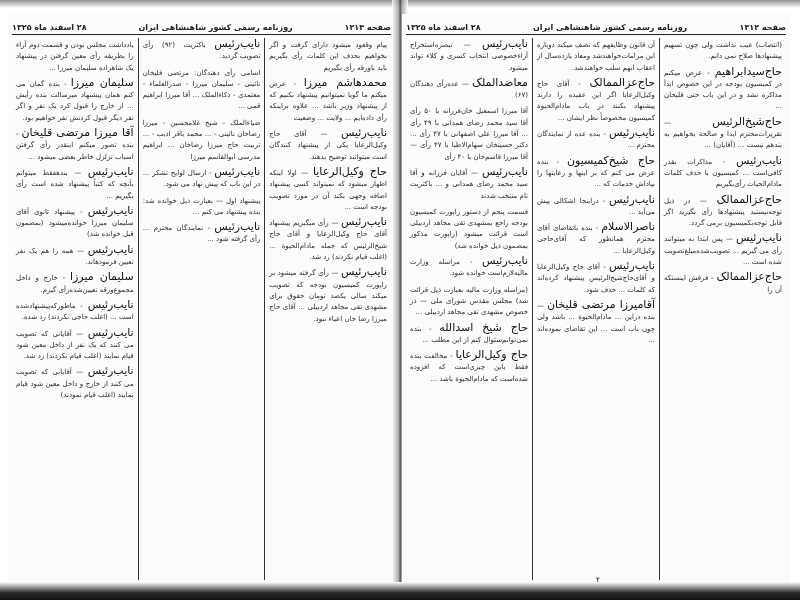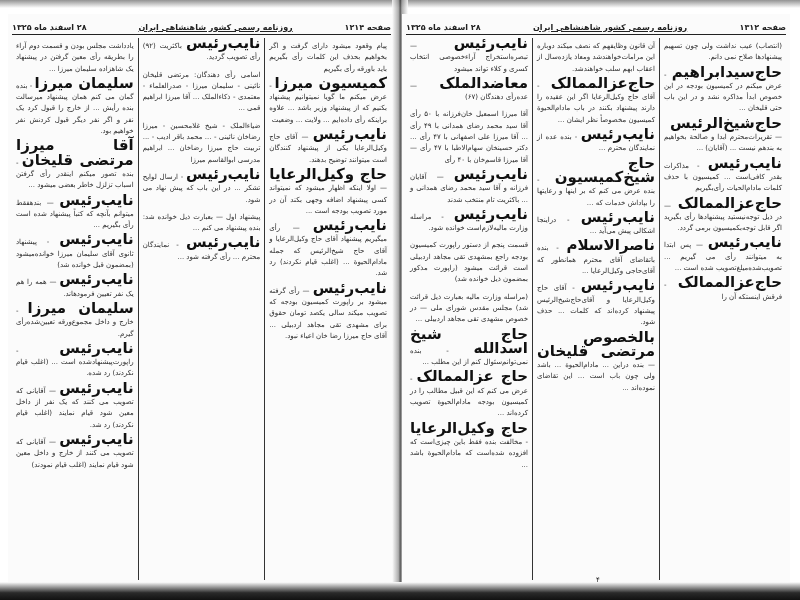--- a/index.html
+++ b/index.html
@@ -28,55 +28,55 @@
     background:linear-gradient(90deg,#ffffff,#9a9a9a 40%,#333333 52%,#9a9a9a 62%,#ffffff);
     opacity:0.8;
   }
   .header {
     position:absolute; top:6px; left:4px; right:4px; height:14px;
     direction:rtl;
     display:flex; justify-content:space-between; align-items:center;
     font-size:8px; font-weight:bold; color:#222;
     border-bottom:1.5px solid #222;
   }
-  .header .title { text-decoration:underline; }
+  .header .title { }
   .columns {
     position:absolute; top:24px; left:4px; right:4px; bottom:6px;
     display:flex; flex-direction:row-reverse;
   }
   .col {
     flex:1; padding:0 4px; direction:rtl; text-align:justify;
     font-size:7px; line-height:11.3px; overflow:hidden;
     color:#2a2a2a;
   }
   .col + .col { border-right:1px solid #333; }
   .entry { margin-bottom:3px; }
   .speaker {
-    font-weight:bold; font-size:15px; color:#111;
+    font-weight:normal; font-size:11px; color:#111;
   }
   .body-text { }
   .page-number {
     position:absolute; bottom:2px; left:50%; font-size:7px; color:#111;
   }
 </style>
 </head>
 <body>
 
 <div class="scan-edge-top"></div>
 
 <div class="page left">
   <div class="header">
     <span>صفحه ۱۲۱۴</span>
     <span class="title">روزنامه رسمی کشور شاهنشاهی ایران</span>
     <span>۲۸ اسفند ماه ۱۳۲۵</span>
   </div>
   <div class="columns">
     <div class="col">
       <div class="entry"><span class="speaker"></span> <span class="body-text">پیام وقعود میشود دارای گرفت و اگر بخواهیم بحذف این کلمات رأی بگیریم باید باورقه رأی بگیریم</span></div>
-      <div class="entry"><span class="speaker">کمیسیون میرزا</span> <span class="body-text">- عرض میکنم ما گویا نمیتوانیم پیشنهاد بکنیم که از پیشنهاد وزیر باشد ... علاوه براینکه رأی داده‌ایم ... ولایت ... وضعیت</span></div>
+      <div class="entry"><span class="speaker">محمدهاشم میرزا</span> <span class="body-text">- عرض میکنم ما گویا نمیتوانیم پیشنهاد بکنیم که از پیشنهاد وزیر باشد ... علاوه براینکه رأی داده‌ایم ... ولایت ... وضعیت</span></div>
       <div class="entry"><span class="speaker">نایب‌رئیس</span> <span class="body-text">— آقای حاج وکیل‌الرعایا یکی از پیشنهاد کنندگان است میتوانند توضیح بدهند.</span></div>
       <div class="entry"><span class="speaker">حاج وکیل‌الرعایا</span> <span class="body-text">— اولا اینکه اظهار میشود که نمیتواند کسی پیشنهاد اضافه وجهی بکند آن در مورد تصویب بودجه است ...</span></div>
       <div class="entry"><span class="speaker">نایب‌رئیس</span> <span class="body-text">— رأی میگیریم پیشنهاد آقای حاج وکیل‌الرعایا و آقای حاج شیخ‌الرئیس که جمله مادام‌الحیوة ... (اغلب قیام نکردند) رد شد.</span></div>
       <div class="entry"><span class="speaker">نایب‌رئیس</span> <span class="body-text">— رأی گرفته میشود بر راپورت کمیسیون بودجه که تصویب میکند سالی یکصد تومان حقوق برای مشهدی تقی مجاهد اردبیلی ... آقای حاج میرزا رضا خان اعیاء نبود.</span></div>
     </div>
     <div class="col">
       <div class="entry"><span class="speaker">نایب‌رئیس</span> <span class="body-text">باکثریت (۹۲) رأی تصویب گردید.</span></div>
       <div class="entry"><span class="speaker"></span> <span class="body-text">اسامی رأی دهندگان: مرتضی قلیخان نائینی - سلیمان میرزا - صدرالعلماء - معتمدی - ذکاءالملک ... آقا میرزا ابراهیم قمی ...</span></div>
       <div class="entry"><span class="speaker"></span> <span class="body-text">ضیاءالملک - شیخ غلامحسین - میرزا رضاخان نائینی - ... محمد باقر ادیب - ... تربیت حاج میرزا رضاخان ... ابراهیم مدرسی ابوالقاسم میرزا</span></div>
       <div class="entry"><span class="speaker">نایب‌رئیس</span> <span class="body-text">- ارسال لوایح تشکر ... در این باب که پیش نهاد می شود.</span></div>
@@ -84,21 +84,21 @@
       <div class="entry"><span class="speaker">نایب‌رئیس</span> <span class="body-text">- نمایندگان محترم ... رأی گرفته شود ...</span></div>
     </div>
     <div class="col">
       <div class="entry"><span class="speaker"></span> <span class="body-text">یادداشت مجلس بودن و قسمت دوم آراء را بطریقه رأی معین گرفتن در پیشنهاد یک شاهزاده سلیمان میرزا ...</span></div>
       <div class="entry"><span class="speaker">سلیمان میرزا</span> <span class="body-text">- بنده گمان می کنم همان پیشنهاد میرسالت بنده رأیش ... از خارج را قبول کرد یک نفر و اگر نفر دیگر قبول کردنش نفر خواهیم بود.</span></div>
       <div class="entry"><span class="speaker">آقا میرزا مرتضی قلیخان</span> <span class="body-text">- بنده تصور میکنم اینقدر رأی گرفتن اسباب تزلزل خاطر بعضی میشود ...</span></div>
       <div class="entry"><span class="speaker">نایب‌رئیس</span> <span class="body-text">— بندهفقط میتوانم بآنچه که کتباً پیشنهاد شده است رأی بگیریم ...</span></div>
       <div class="entry"><span class="speaker">نایب‌رئیس</span> <span class="body-text">- پیشنهاد ثانوی آقای سلیمان میرزا خوانده‌میشود (بمضمون قبل خوانده شد)</span></div>
       <div class="entry"><span class="speaker">نایب‌رئیس</span> <span class="body-text">— همه را هم یک نفر تعیین فرمودهاند.</span></div>
       <div class="entry"><span class="speaker">سلیمان میرزا</span> <span class="body-text">- خارج و داخل مجموع‌ورقه تعیین‌شده‌رأی گیرم.</span></div>
-      <div class="entry"><span class="speaker">نایب‌رئیس</span> <span class="body-text">- راپورت‌پیشنهادشده است ... (اغلب قیام نکردند) رد شده.</span></div>
+      <div class="entry"><span class="speaker">نایب‌رئیس</span> <span class="body-text">- ماطورکه‌پیشنهادشده است ... (اغلب حاجی نکردند) رد شده.</span></div>
       <div class="entry"><span class="speaker">نایب‌رئیس</span> <span class="body-text">— آقایانی که تصویب می کنند که یک نفر از داخل معین شود قیام نمایند (اغلب قیام نکردند) رد شد.</span></div>
       <div class="entry"><span class="speaker">نایب‌رئیس</span> <span class="body-text">— آقایانی که تصویب می کنند از خارج و داخل معین شود قیام نمایند (اغلب قیام نمودند)</span></div>
     </div>
   </div>
 </div>
 
 <div class="spine"></div>
 
 <div class="page right">
   <div class="header">
@@ -117,31 +117,30 @@
       <div class="entry"><span class="speaker">حاج‌عزالممالک</span> <span class="body-text">- فرقش اینستکه آن را</span></div>
     </div>
     <div class="col">
       <div class="entry"><span class="speaker"></span> <span class="body-text">آن قانون وظایفهم که نصف میکند دوباره این مرامات‌خواهندشد ومعاذ یازده‌سال از اعقاب ابهم سلب خواهندشد.</span></div>
       <div class="entry"><span class="speaker">حاج‌عزالممالک</span> <span class="body-text">- آقای حاج وکیل‌الرعایا اگر این عقیده را دارند پیشنهاد بکنند در باب مادام‌الحیوة کمیسیون مخصوصاً نظر ایشان ...</span></div>
       <div class="entry"><span class="speaker">نایب‌رئیس</span> <span class="body-text">- بنده عده از نمایندگان محترم ...</span></div>
       <div class="entry"><span class="speaker">حاج شیخ‌کمیسیون</span> <span class="body-text">- بنده عرض می کنم که بر اینها و رعایتها را بپاداش خدمات که ...</span></div>
       <div class="entry"><span class="speaker">نایب‌رئیس</span> <span class="body-text">- دراینجا اشکالی پیش می‌آید ...</span></div>
       <div class="entry"><span class="speaker">ناصرالاسلام</span> <span class="body-text">- بنده باتقاضای آقای محترم همانطور که آقای‌حاجی وکیل‌الرعایا ...</span></div>
       <div class="entry"><span class="speaker">نایب‌رئیس</span> <span class="body-text">- آقای حاج وکیل‌الرعایا و آقای‌حاج‌شیخ‌الرئیس پیشنهاد کرده‌اند که کلمات ... حذف شود.</span></div>
-      <div class="entry"><span class="speaker">بالخصوص مرتضی قلیخان</span> <span class="body-text">— بنده دراین ... مادام‌الحیوة ... باشد ولی چون باب است ... این تقاضای نموده‌اند ...</span></div>
+      <div class="entry"><span class="speaker">آقامیرزا مرتضی قلیخان</span> <span class="body-text">— بنده دراین ... مادام‌الحیوة ... باشد ولی چون باب است ... این تقاضای نموده‌اند ...</span></div>
     </div>
     <div class="col">
       <div class="entry"><span class="speaker">نایب‌رئیس</span> <span class="body-text">— تبصره‌استخراج آراء‌خصوصی انتخاب کسری و کلاء تواند میشود</span></div>
       <div class="entry"><span class="speaker">معاضدالملک</span> <span class="body-text">— عده‌رأی دهندگان (۶۷)</span></div>
       <div class="entry"><span class="speaker"></span> <span class="body-text">آقا میرزا اسمعیل خان‌فرزانه با ۵۰ رأی آقا سید محمد رضای همدانی با ۴۹ رأی ... آقا میرزا علی اصفهانی با ۴۷ رأی ... دکتر حسینخان سهام‌الاطبا با ۴۷ رأی — آقا میرزا قاسم‌خان با ۴۰ رأی</span></div>
       <div class="entry"><span class="speaker">نایب‌رئیس</span> <span class="body-text">— آقایان فرزانه و آقا سید محمد رضای همدانی و ... باکثریت تام منتخب شدند</span></div>
+      <div class="entry"><span class="speaker"></span> <span class="body-text">قسمت پنجم از دستور راپورت کمیسیون بودجه راجع بمشهدی تقی مجاهد اردبیلی است قرائت میشود (راپورت مذکور بمضمون ذیل خوانده شد)</span></div>
       <div class="entry"><span class="speaker">نایب‌رئیس</span> <span class="body-text">- مراسله وزارت مالیه‌لازم‌است خوانده شود.</span></div>
-      <div class="entry"><span class="speaker"></span> <span class="body-text">قسمت پنجم از دستور راپورت کمیسیون بودجه راجع بمشهدی تقی مجاهد اردبیلی است قرائت میشود (راپورت مذکور بمضمون ذیل خوانده شد)</span></div>
       <div class="entry"><span class="speaker"></span> <span class="body-text">(مراسله وزارت مالیه بعبارت ذیل قرائت شد) مجلس مقدس شورای ملی — در خصوص مشهدی تقی مجاهد اردبیلی ...</span></div>
       <div class="entry"><span class="speaker">حاج شیخ اسدالله</span> <span class="body-text">- بنده نمی‌توانم‌سئوال کنم از این مطلب ...</span></div>
-      <div class="entry"><span class="speaker">حاج عزالممالک</span> <span class="body-text">- عرض می کنم که این قبیل مطالب را در کمیسیون بودجه مادام‌الحیوة تصویب کرده‌اند ...</span></div>
       <div class="entry"><span class="speaker">حاج وکیل‌الرعایا</span> <span class="body-text">- مخالفت بنده فقط باین چیزی‌است که افزوده شده‌است که مادام‌الحیوة باشد ...</span></div>
     </div>
   </div>
   <div class="page-number">۴</div>
 </div>
 
 <div class="scan-edge-bottom"></div>
 
 </body></html>

